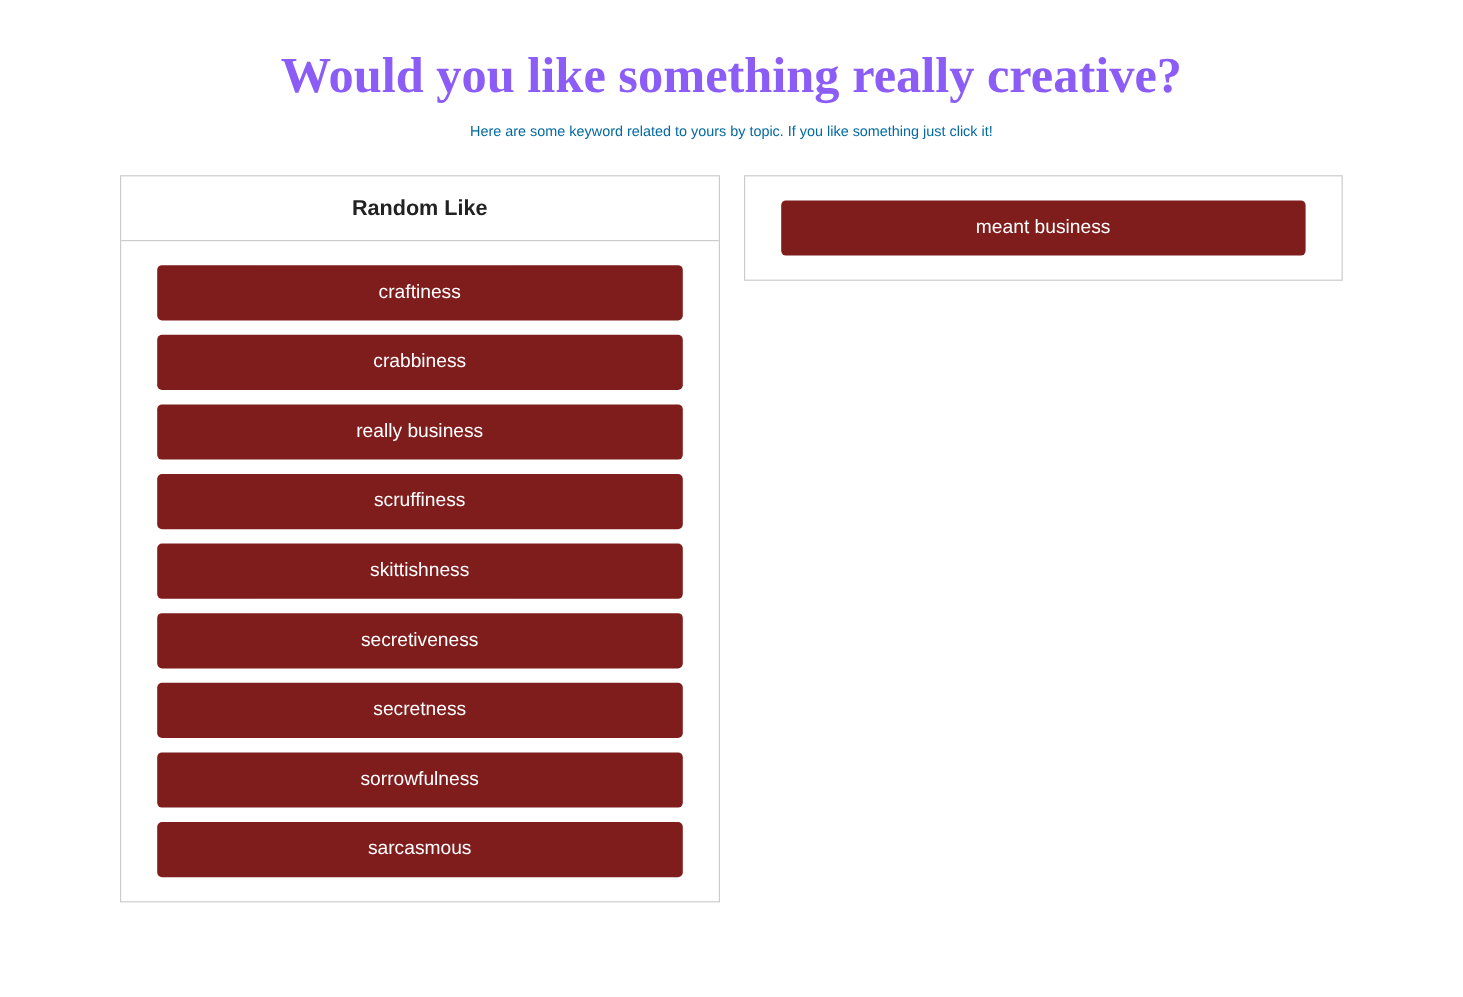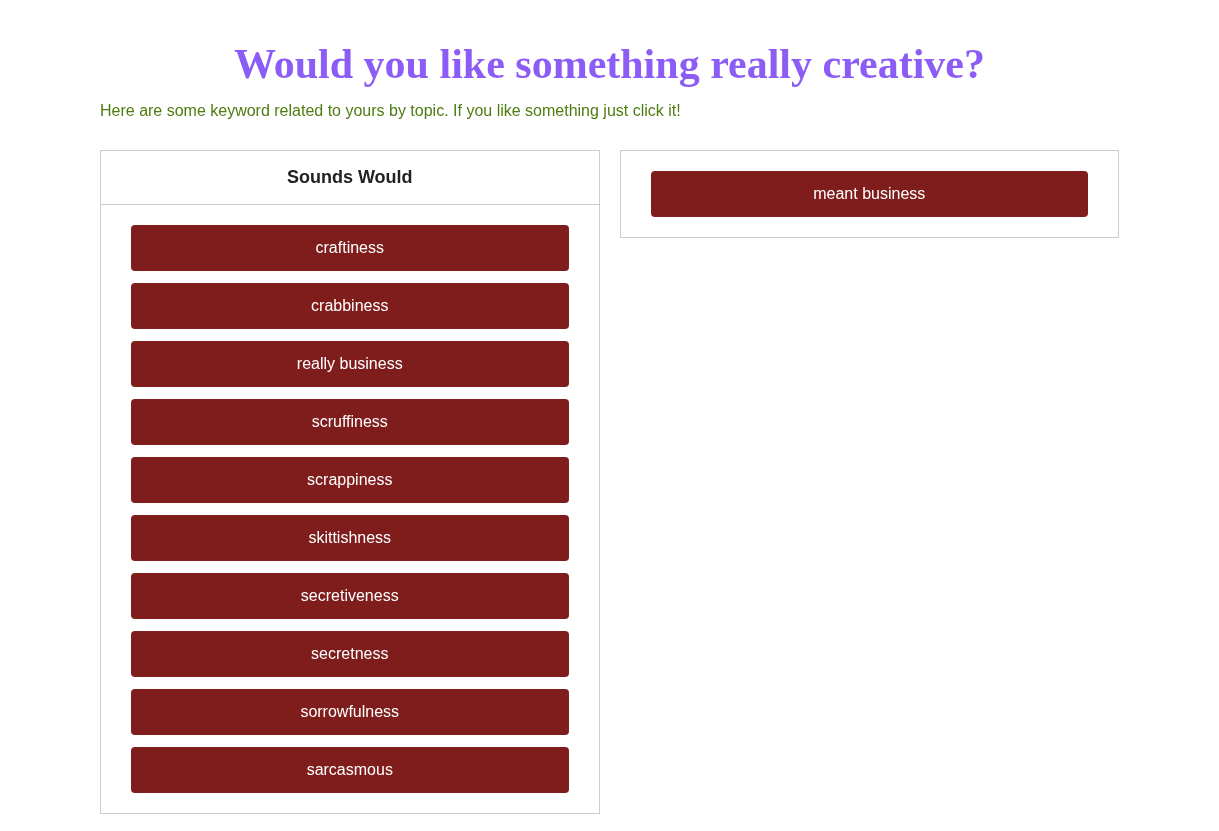--- a/index.html
+++ b/index.html
@@ -24,22 +24,23 @@
     .page-title {
       text-align: center;
       font-size: 42px;
       font-weight: bold;
       font-family: Georgia, serif;
       margin-bottom: 14px;
       color: #8b5cf6;
     }
 
     .page-subtitle {
-      font-size: 16px;
-      color: #4d7c0f;
+      text-align: center;
+      font-size: 12px;
+      color: #0369a1;
       font-family: Arial, sans-serif;
       margin-bottom: 30px;
     }
 
     .columns-wrapper {
       display: flex;
       gap: 20px;
       align-items: flex-start;
     }
 
@@ -82,27 +83,26 @@
 </head>
 <body>
 
 <div class="page-container">
   <h1 class="page-title">Would you like something really creative?</h1>
   <p class="page-subtitle">Here are some keyword related to yours by topic. If you like something just click it!</p>
 
   <div class="columns-wrapper">
 
     <div class="column-box">
-      <div class="column-header">Sounds Would</div>
+      <div class="column-header">Random Like</div>
       <div class="column-content" id="sounds-like-list">
       <button class="keyword-btn">craftiness</button>
           <button class="keyword-btn">crabbiness</button>
           <button class="keyword-btn">really business</button>
           <button class="keyword-btn">scruffiness</button>
-          <button class="keyword-btn">scrappiness</button>
           <button class="keyword-btn">skittishness</button>
           <button class="keyword-btn">secretiveness</button>
           <button class="keyword-btn">secretness</button>
           <button class="keyword-btn">sorrowfulness</button>
           <button class="keyword-btn">sarcasmous</button>
         </div>
     </div>
 
     <div class="column-box">
       <div class="column-content" id="random-suggestions-list">

